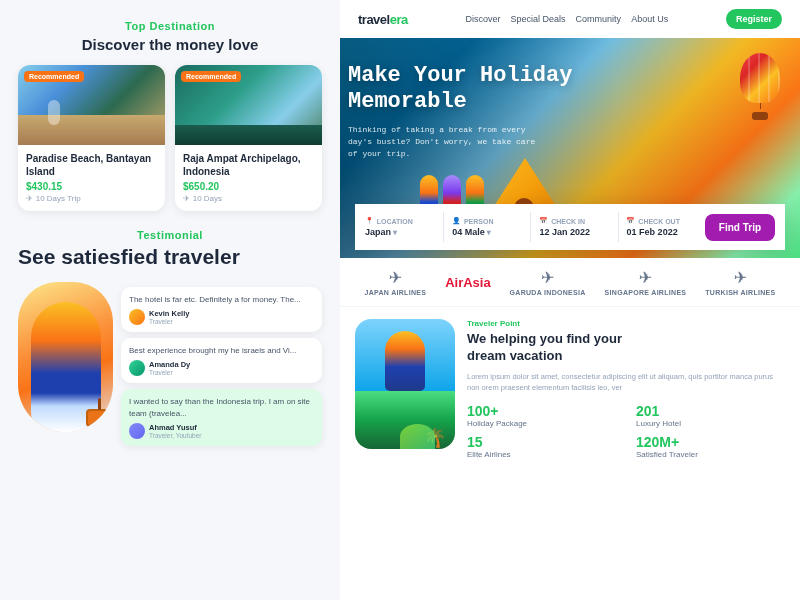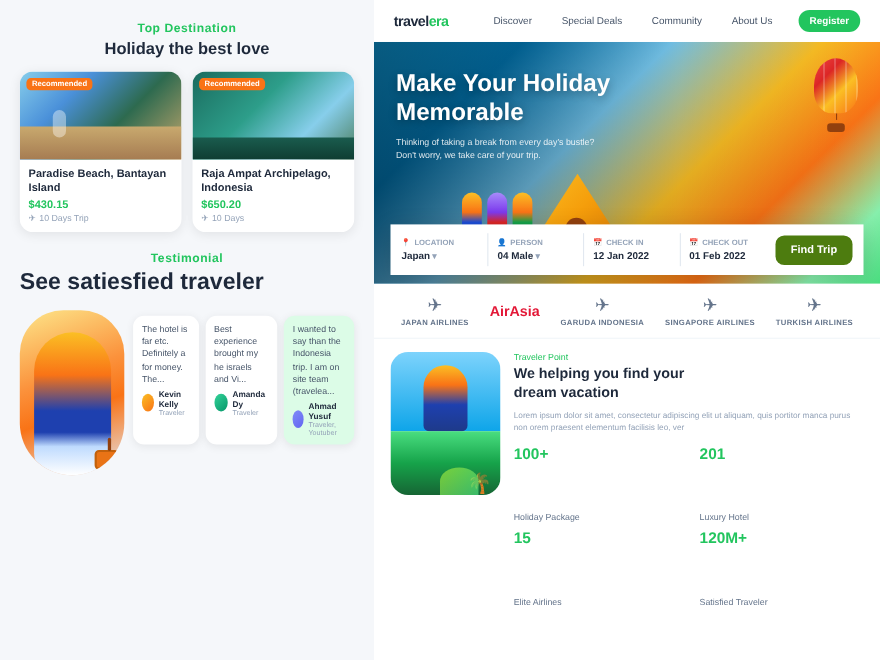--- a/index.html
+++ b/index.html
@@ -135,21 +135,21 @@
       transform: translateX(-50%);
       width: 70px;
       height: 130px;
       background: linear-gradient(180deg, #fbbf24 0%, #f97316 30%, #1e40af 55%, #1e40af 70%, #bfdbfe 80%, #fff 100%);
       border-radius: 35px 35px 20px 20px;
     }
 
     .chat-bubbles {
       flex: 1;
       display: flex;
-      flex-direction: row;
+      flex-direction: column;
       gap: 6px;
       padding-top: 10px;
     }
 
     .chat-bubble {
       background: #fff;
       border-radius: 10px;
       padding: 7px 8px;
       box-shadow: 0 2px 8px rgba(0,0,0,0.07);
       position: relative;
@@ -218,21 +218,20 @@
       display: flex;
       gap: 10px;
       flex: 1;
       justify-content: center;
     }
     .nav-link {
       font-size: 9px;
       color: #475569;
       cursor: pointer;
       font-weight: 500;
-      margin-left: 17px;
     }
     .nav-register {
       background: #22c55e;
       color: #fff;
       font-size: 9px;
       font-weight: 600;
       padding: 5px 10px;
       border-radius: 20px;
       cursor: pointer;
       border: none;
@@ -317,23 +316,24 @@
     .balloon-rope {
       width: 1px;
       height: 6px;
       background: #92400e;
       margin: 0 auto;
     }
 
     .hero-content {
       position: absolute;
       top: 25px;
-      left: 20px;
+      left: 8px;
       color: #fff;
       z-index: 2;
+      font-family: Liberation Mono, monospace;
     }
     .hero-title {
       font-size: 22px;
       font-weight: 800;
       line-height: 1.2;
       margin-bottom: 8px;
       text-shadow: 0 2px 8px rgba(0,0,0,0.3);
     }
     .hero-subtitle {
       font-size: 8px;
@@ -378,21 +378,21 @@
       display: flex;
       align-items: center;
       gap: 2px;
     }
     .search-divider {
       width: 1px;
       height: 30px;
       background: #e2e8f0;
     }
     .find-trip-btn {
-      background: #4d7c0f;
+      background: #a21caf;
       color: #fff;
       border: none;
       border-radius: 8px;
       padding: 8px 14px;
       font-size: 10px;
       font-weight: 700;
       cursor: pointer;
       white-space: nowrap;
     }
 
@@ -452,21 +452,21 @@
       position: absolute;
       right: 8px;
       bottom: 0;
       font-size: 18px;
     }
 
     .vacation-info { flex: 1; }
     .traveler-point-label {
       color: #22c55e;
       font-size: 8px;
-      font-weight: 400;
+      font-weight: 700;
       margin-bottom: 3px;
     }
     .vacation-title {
       font-size: 13px;
       font-weight: 800;
       color: #1e293b;
       line-height: 1.3;
       margin-bottom: 6px;
     }
     .vacation-desc {
@@ -483,21 +483,20 @@
     }
     .stat-item {}
     .stat-number {
       font-size: 14px;
       font-weight: 800;
       color: #22c55e;
     }
     .stat-label {
       font-size: 8px;
       color: #64748b;
-      margin-top: 46px;
     }
 
     
     .people-group {
       position: absolute;
       bottom: 38px;
       left: 80px;
       display: flex;
       gap: 5px;
       z-index: 3;
@@ -521,21 +520,21 @@
       margin-bottom: 8px;
     }
   </style>
 </head>
 <body>
 
 <div class="left-panel">
 
   <div>
     <div class="section-label">Top Destination</div>
-    <div class="section-title">Holiday the best love</div>
+    <div class="section-title">Discover the money love</div>
 
     <div class="destination-cards">
 
       <div class="dest-card">
         <div class="dest-card-img card-img-paradise">
           <span class="recommended-badge">Recommended</span>
 
           <div style="position:absolute;bottom:0;left:0;right:0;height:30px;background:linear-gradient(180deg,#c8a96e,#a67c52);"></div>
           <div style="position:absolute;bottom:20px;left:30px;width:12px;height:25px;background:rgba(255,255,255,0.4);border-radius:6px;"></div>
         </div>

